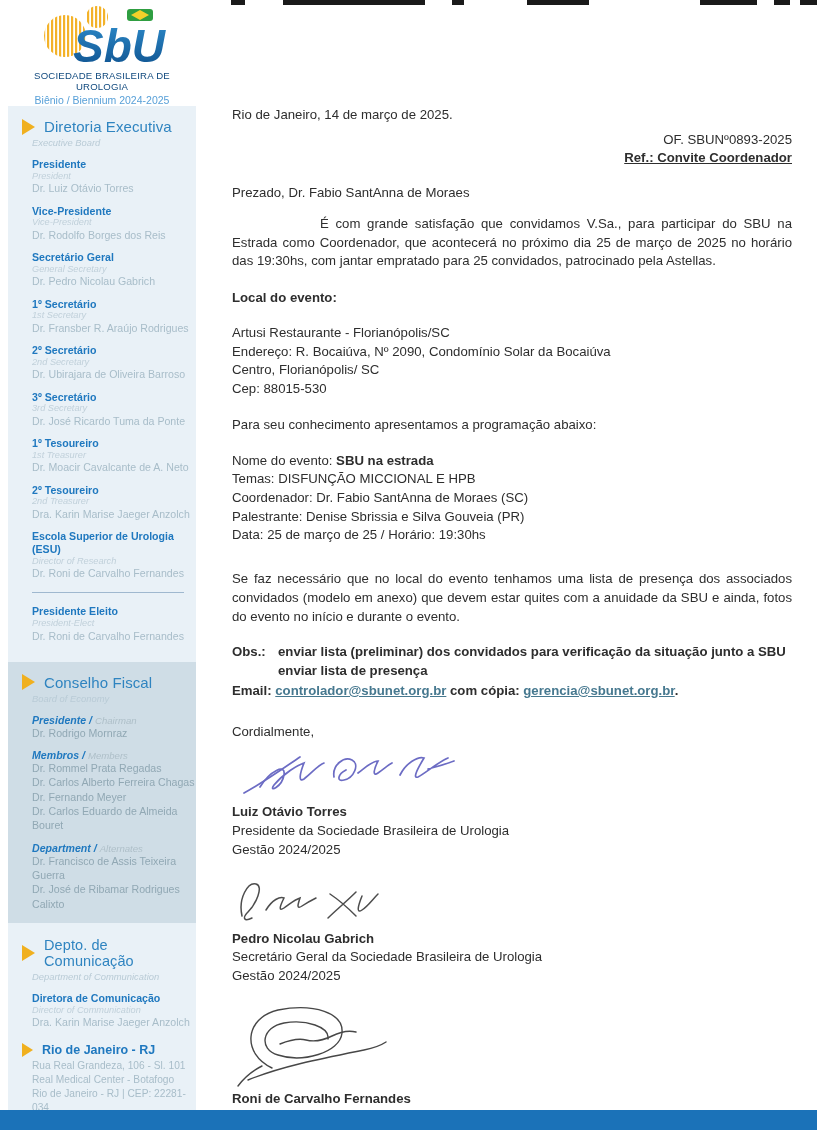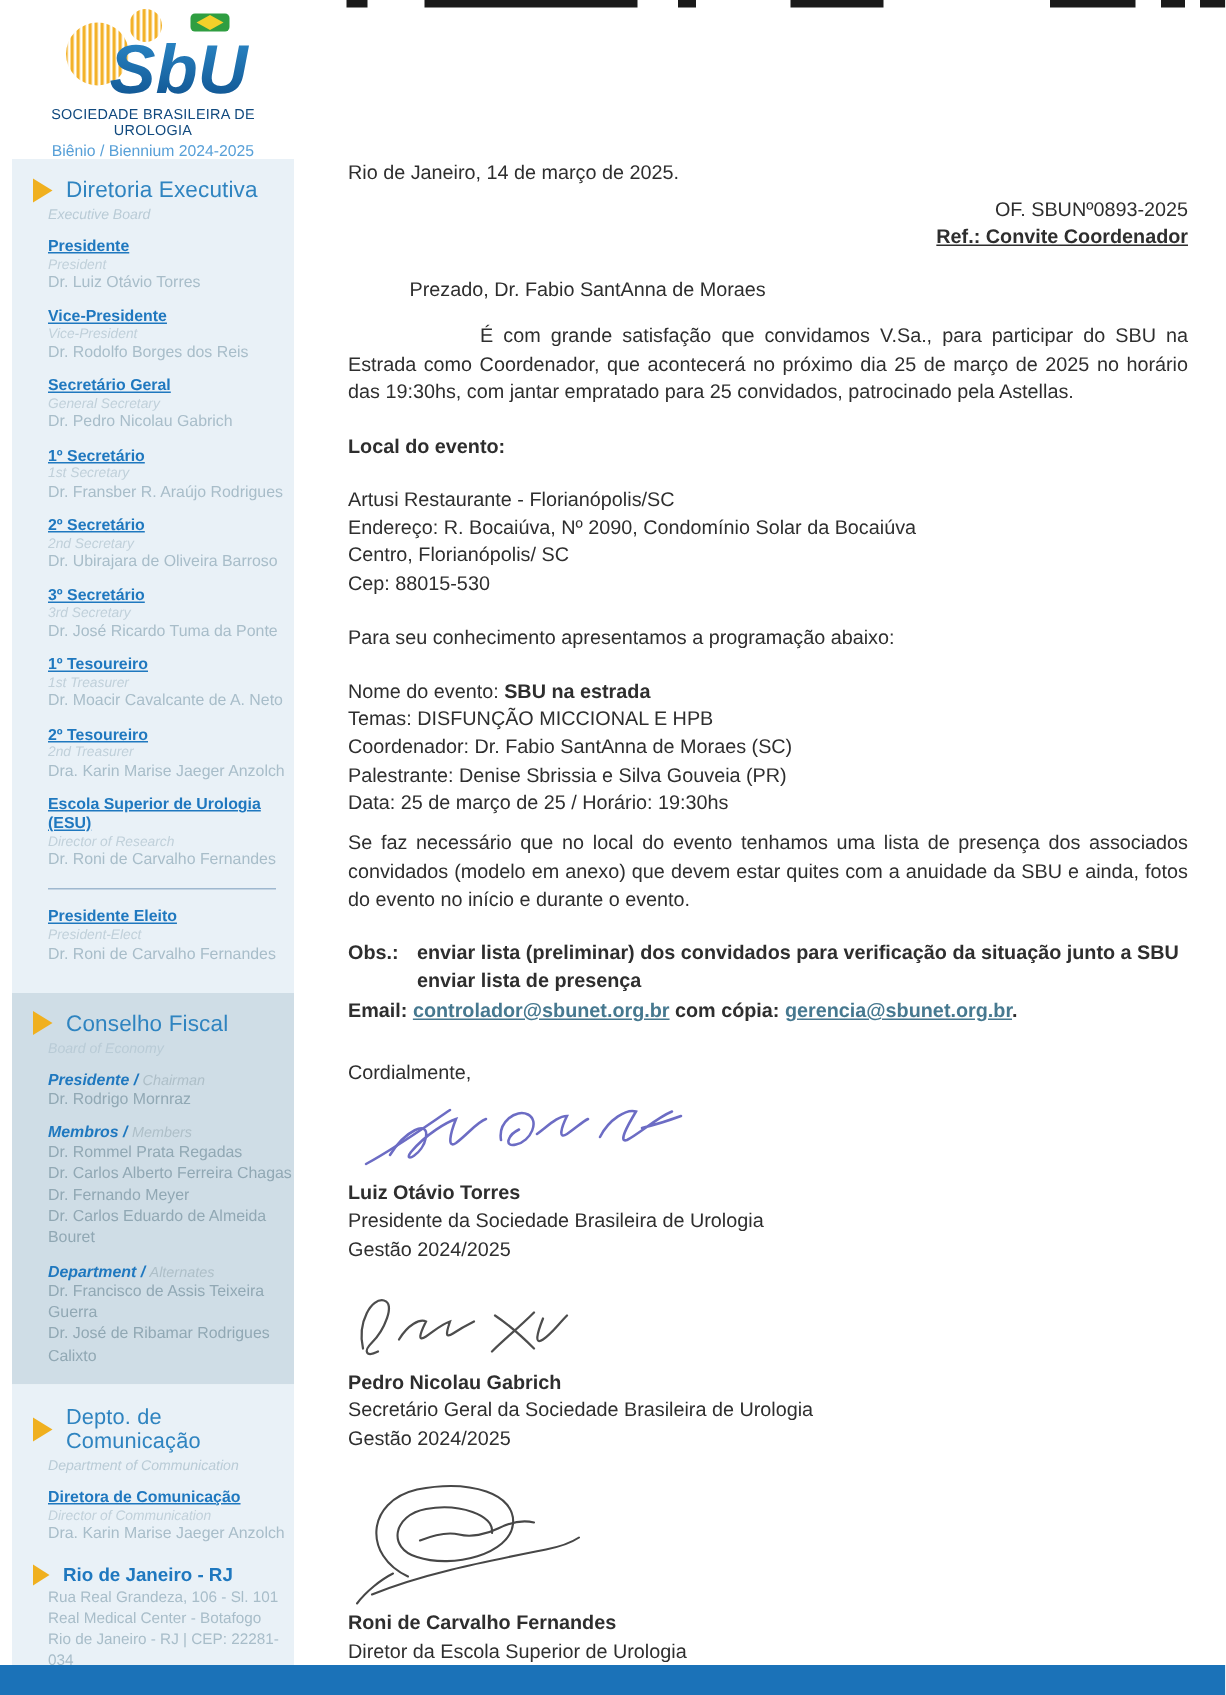--- a/index.html
+++ b/index.html
@@ -16,44 +16,44 @@
   .side-gap{height:8px;background:#ffffff;}
   .side-panel{background:#cfdde6;padding:12px 0 12px 0;}
   .side-rest{background:#e9f1f7;padding:10px 0 8px 0;flex:1;}
   .sec-head{display:flex;align-items:center;margin:0 0 2px 2px;padding-left:12px;}
   .tri{width:0;height:0;border-left:13px solid #f0b01f;border-top:8px solid transparent;border-bottom:8px solid transparent;margin-right:9px;flex:0 0 auto;}
   .tri-sm{border-left-width:11px;border-top-width:7px;border-bottom-width:7px;}
   .sec-title{color:#2f84c0;font-size:15px;letter-spacing:.1px;}
   .sec-title-sm{color:#1f78bf;font-size:12.5px;font-weight:bold;}
   .sec-sub{font-style:italic;color:#b9cbd6;font-size:9.4px;margin:0 0 10px 24px;}
   .sb-entry{margin:0 0 9px 24px;}
-  .sb-role{font-weight:bold;color:#1f78bf;font-size:10.6px;line-height:1.2;text-decoration:underline;}
+  .sb-role{font-weight:bold;color:#1f78bf;font-size:10.6px;line-height:1.2;}
   .sb-role-en{font-style:italic;color:#c0d0da;font-size:9.2px;line-height:1.15;}
   .sb-name{color:#a8bdc9;font-size:10.6px;line-height:1.25;margin-top:1px;}
   .sb-divider{border:none;border-top:1px solid #9fb8cf;margin:12px 12px 12px 24px;}
   .panel-role{font-weight:bold;font-style:italic;color:#1f78bf;font-size:10.6px;}
   .panel-role em{font-weight:normal;color:#aebfc8;font-size:9.6px;}
   .panel-name{color:#91a8b4;font-size:10.6px;line-height:1.35;}
   .panel-group{margin:0 0 9px 24px;}
   .city-lines{margin:2px 0 10px 24px;color:#a8bdc9;font-size:10.2px;line-height:1.35;}
   
   .footer-bar{position:absolute;left:0;bottom:0;width:817px;height:20px;background:#1b72b8;}
   
   .main{position:absolute;left:232px;top:106px;width:560px;font-size:13.2px;line-height:1.42;color:#2e2e2e;}
   .date-line{margin:0;}
   .ref-block{text-align:right;margin-top:6px;}
   .ref-line{font-weight:bold;text-decoration:underline;}
-  .salutation{margin-top:16px;margin-left:41px;}
+  .salutation{margin-top:16px;}
   .para{text-align:justify;}
   .para1{margin-top:12px;text-indent:88px;}
   .local-label{margin-top:18px;font-weight:bold;}
   .addr{margin-top:16px;}
   .program-intro{margin-top:17px;}
   .event-block{margin-top:17px;}
-  .para2{margin-top:8px;}
+  .para2{margin-top:25px;}
   .bold{font-weight:bold;text-align:right;}
   .obs{display:flex;margin-top:17px;}
   .obs-label{font-weight:bold;width:46px;flex:0 0 auto;}
   .obs-lines{font-weight:bold;}
   .email-line{margin-top:1px;}
   a.email{color:#46788f;font-weight:bold;text-decoration:underline;cursor:pointer;}
   .closing{margin-top:22px;}
   .sig-svg{display:block;}
   .sig1{margin:6px 0 0 8px;}
   .sig2{margin:16px 0 0 0;}

